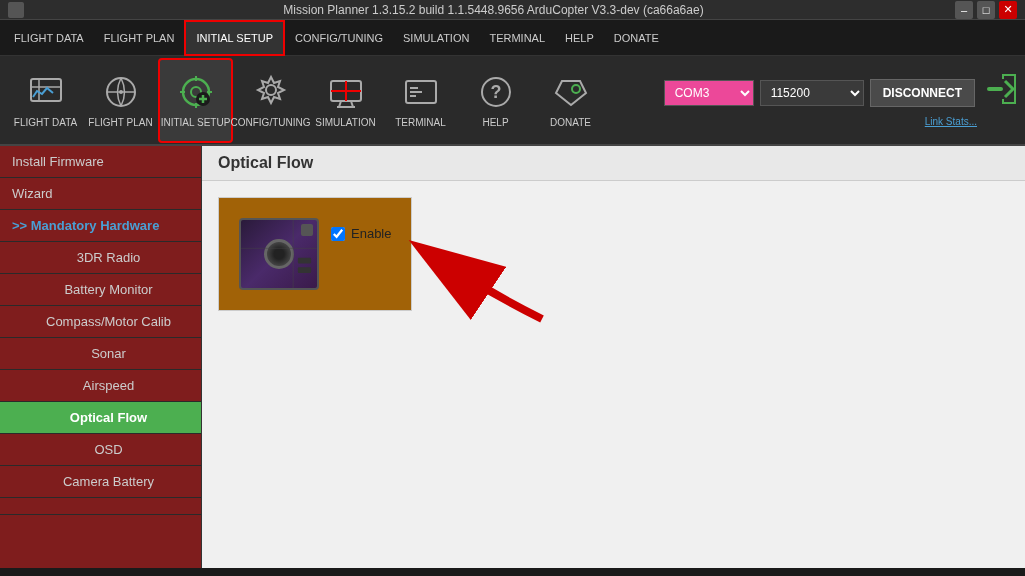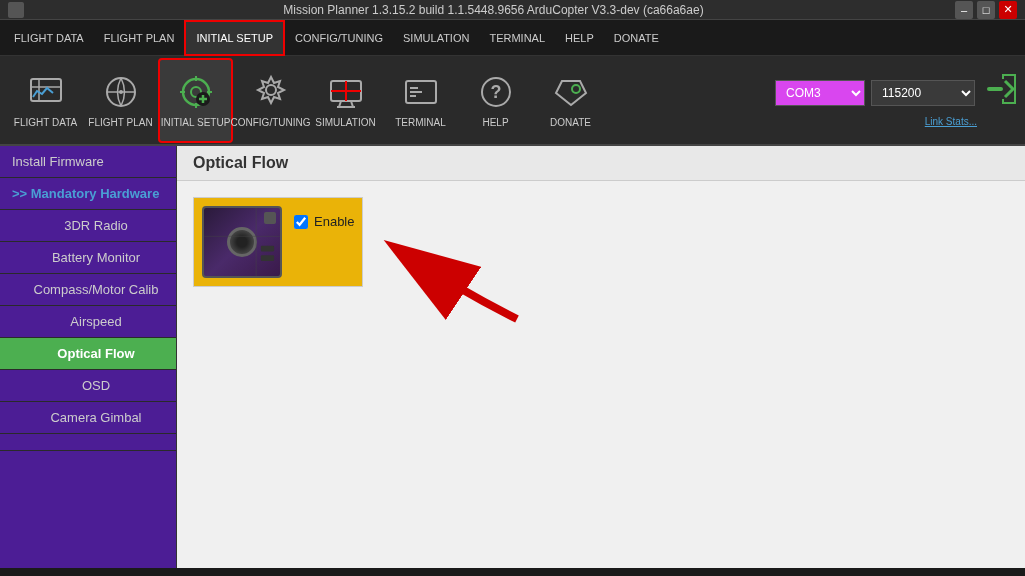--- a/index.html
+++ b/index.html
@@ -118,21 +118,21 @@
       line-height: 1.2;
     }
 
     .toolbar-right {
       margin-left: auto;
       display: flex;
       align-items: center;
       gap: 8px;
     }
     .com-select {
-      background: #d946ef;
+      background: #ec4899;
       color: #fff;
       border: 1px solid #555;
       padding: 4px 6px;
       font-size: 12px;
       width: 90px;
     }
     .baud-select {
       background: #3a3a3a;
       color: #fff;
       border: 1px solid #555;
@@ -151,22 +151,22 @@
     }
 
     
     .main-layout {
       display: flex;
       height: calc(576px - 28px - 36px - 90px);
     }
 
     
     .sidebar {
-      width: 177px;
-      background: #4c1d95;
+      width: 202px;
+      background: #7f1d1d;
       border-right: 1px solid #333;
       overflow-y: auto;
       flex-shrink: 0;
     }
     .sidebar-item {
       padding: 8px 12px;
       font-size: 13px;
       color: #ccc;
       cursor: pointer;
       border-bottom: 1px solid #2a2a2a;
@@ -236,23 +236,23 @@
       position: absolute;
       top: 4px;
       right: 4px;
       width: 12px;
       height: 12px;
       background: #555;
       border-radius: 2px;
     }
 
     .sensor-panel {
-      background: #eab308;
+      background: #a16207;
       border: 1px solid #ccc;
-      padding: 8px;
+      padding: 20px;
       display: flex;
       flex-direction: row;
       align-items: flex-start;
       gap: 12px;
     }
     .enable-row {
       display: flex;
       align-items: center;
       gap: 6px;
       padding: 4px 0;
@@ -421,62 +421,69 @@
 
   <div class="toolbar-right">
     <div style="display:flex; flex-direction:column; align-items:flex-end; gap:4px; position:relative;">
       <div style="display:flex; gap:6px; align-items:center;">
         <select class="com-select">
           <option>COM3</option>
         </select>
         <select class="baud-select">
           <option>115200</option>
         </select>
+        <button class="disconnect-btn">DISCONNECT</button>
         <div style="font-size:28px; color:#4caf50; margin-left:4px;">
           <svg width="32" height="32" viewBox="0 0 32 32">
             <rect x="2" y="14" width="16" height="4" rx="2" fill="#4caf50"></rect>
             <path d="M20,8 L28,16 L20,24" fill="none" stroke="#4caf50" stroke-width="3"></path>
             <path d="M18,6 L18,2 L30,2 L30,30 L18,30 L18,26" fill="none" stroke="#4caf50" stroke-width="2"></path>
           </svg>
         </div>
       </div>
       <span style="color:#4a9fd4; font-size:10px; cursor:pointer; text-decoration:underline; margin-right:40px;">Link Stats...</span>
     </div>
   </div>
 </div>
 
 <div class="main-layout">
 
   <div class="sidebar">
     <div class="sidebar-item">
       <span>Install Firmware</span>
     </div>
+    <div class="sidebar-item">
+      <span>Wizard</span>
+    </div>
     <div class="sidebar-item section-header">
       <span>&gt;&gt; Mandatory Hardware</span>
     </div>
     <div class="sidebar-item sub-item">
       <span>3DR Radio</span>
     </div>
     <div class="sidebar-item sub-item">
       <span>Battery Monitor</span>
     </div>
     <div class="sidebar-item sub-item">
       <span>Compass/Motor Calib</span>
     </div>
     <div class="sidebar-item sub-item">
+      <span>Sonar</span>
+    </div>
+    <div class="sidebar-item sub-item">
       <span>Airspeed</span>
     </div>
     <div class="sidebar-item sub-item active">
       <span>Optical Flow</span>
     </div>
     <div class="sidebar-item sub-item">
       <span>OSD</span>
     </div>
     <div class="sidebar-item sub-item">
-      <span>Camera Gimbal</span>
+      <span>Camera Battery</span>
     </div>
     <div class="sidebar-item sub-item">
       
     </div>
   </div>
 
   <div class="content">
     <div class="content-header">
       <span>Optical Flow</span>
     </div>

